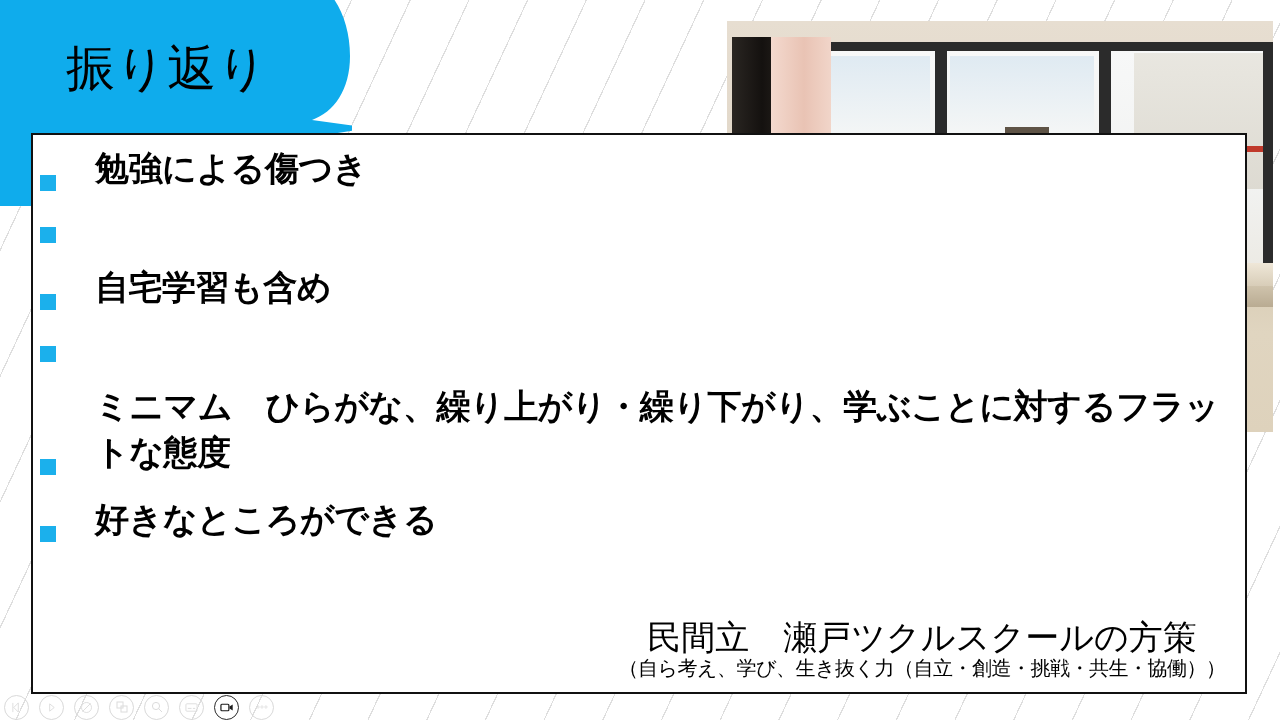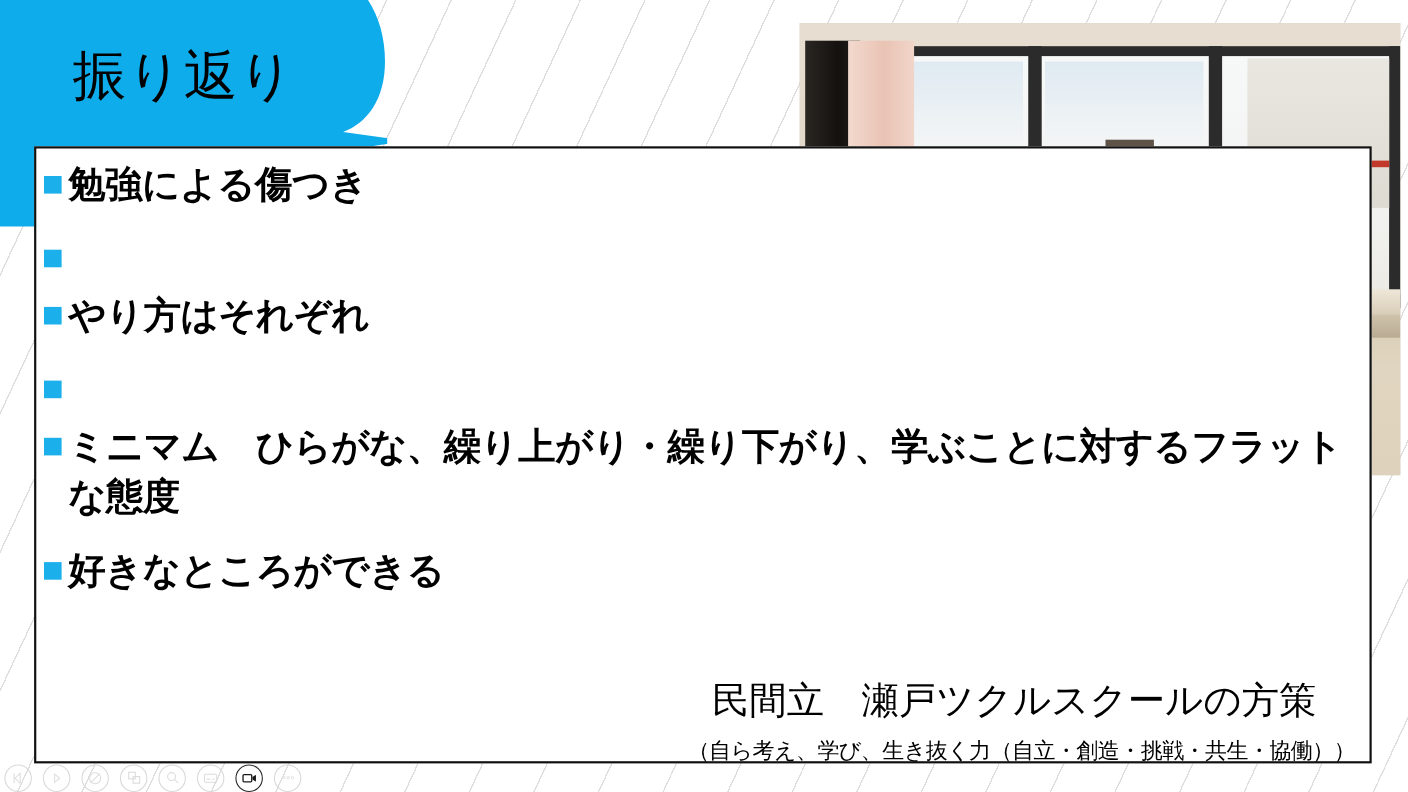--- a/index.html
+++ b/index.html
@@ -63,35 +63,35 @@
   .chair .seat{position:absolute;left:3%;top:44%;width:94%;height:16%;
     background:#6f9ea3;border-radius:5px;}
   .chair .leg{position:absolute;width:3px;background:#9b9b9b;}
   .bag{position:absolute;border-radius:6px;}
   .ph-scaffold{position:absolute;right:0;top:5%;width:28%;height:57%;
     background:linear-gradient(180deg,#e8e6df,#dcd9d0);opacity:.95;}
   .ph-red{position:absolute;background:#c0392b;height:6px;}
 
   
   .bullets{position:absolute;left:40px;top:146px;width:1200px;}
-  .bullet-row{display:flex;align-items:flex-start;margin-bottom:22px;}
+  .bullet-row{display:flex;align-items:flex-end;margin-bottom:22px;gap:33px;}
   .bullet-mark{flex:0 0 auto;width:16px;height:16px;background:#1BB0EC;
     margin-top:14px;margin-right:6px;}
   .bullet-text{
     font-family:"DejaVu Sans","Liberation Sans",sans-serif;
     font-weight:bold;color:#000;font-size:34px;line-height:1.33;
     letter-spacing:-0.5px;
   }
   .b5 .bullet-text{width:1188px;}
 
   
   .caption{position:absolute;left:612px;top:618px;width:620px;text-align:center;
     font-family:"DejaVu Sans","Liberation Sans",sans-serif;color:#000;}
   .caption-main{font-size:34px;line-height:1.12;letter-spacing:0px;}
-  .caption-sub{font-size:20px;line-height:1.1;letter-spacing:-0.5px;margin-top:15px;text-align:right;}
+  .caption-sub{font-size:20px;line-height:1.1;letter-spacing:-0.5px;margin-top:1px;}
 
   
   .toolbar{position:absolute;left:0;bottom:0;width:1280px;height:26px;
     display:flex;align-items:center;gap:10px;padding-left:4px;box-sizing:border-box;}
   .tb-btn{width:23px;height:23px;border-radius:50%;border:1.2px solid #d9d9d9;
     display:flex;align-items:center;justify-content:center;color:#dcdcdc;}
   .tb-btn.active{border-color:#2b2b2b;color:#1b1b1b;}
   .tb-btn svg{display:block;}
 </style>
 </head>
@@ -187,21 +187,21 @@
   <div class="bullets">
     <div class="bullet-row">
       <span class="bullet-mark"></span>
       <span class="bullet-text">勉強による傷つき</span>
     </div>
     <div class="bullet-row">
       <span class="bullet-mark"></span>
     </div>
     <div class="bullet-row">
       <span class="bullet-mark"></span>
-      <span class="bullet-text">やり方はそれぞれ</span>
+      <span class="bullet-text">自宅学習も含め</span>
     </div>
     <div class="bullet-row">
       <span class="bullet-mark"></span>
     </div>
     <div class="bullet-row b5">
       <span class="bullet-mark"></span>
       <span class="bullet-text">ミニマム　ひらがな、繰り上がり・繰り下がり、学ぶことに対するフラットな態度</span>
     </div>
     <div class="bullet-row">
       <span class="bullet-mark"></span>

